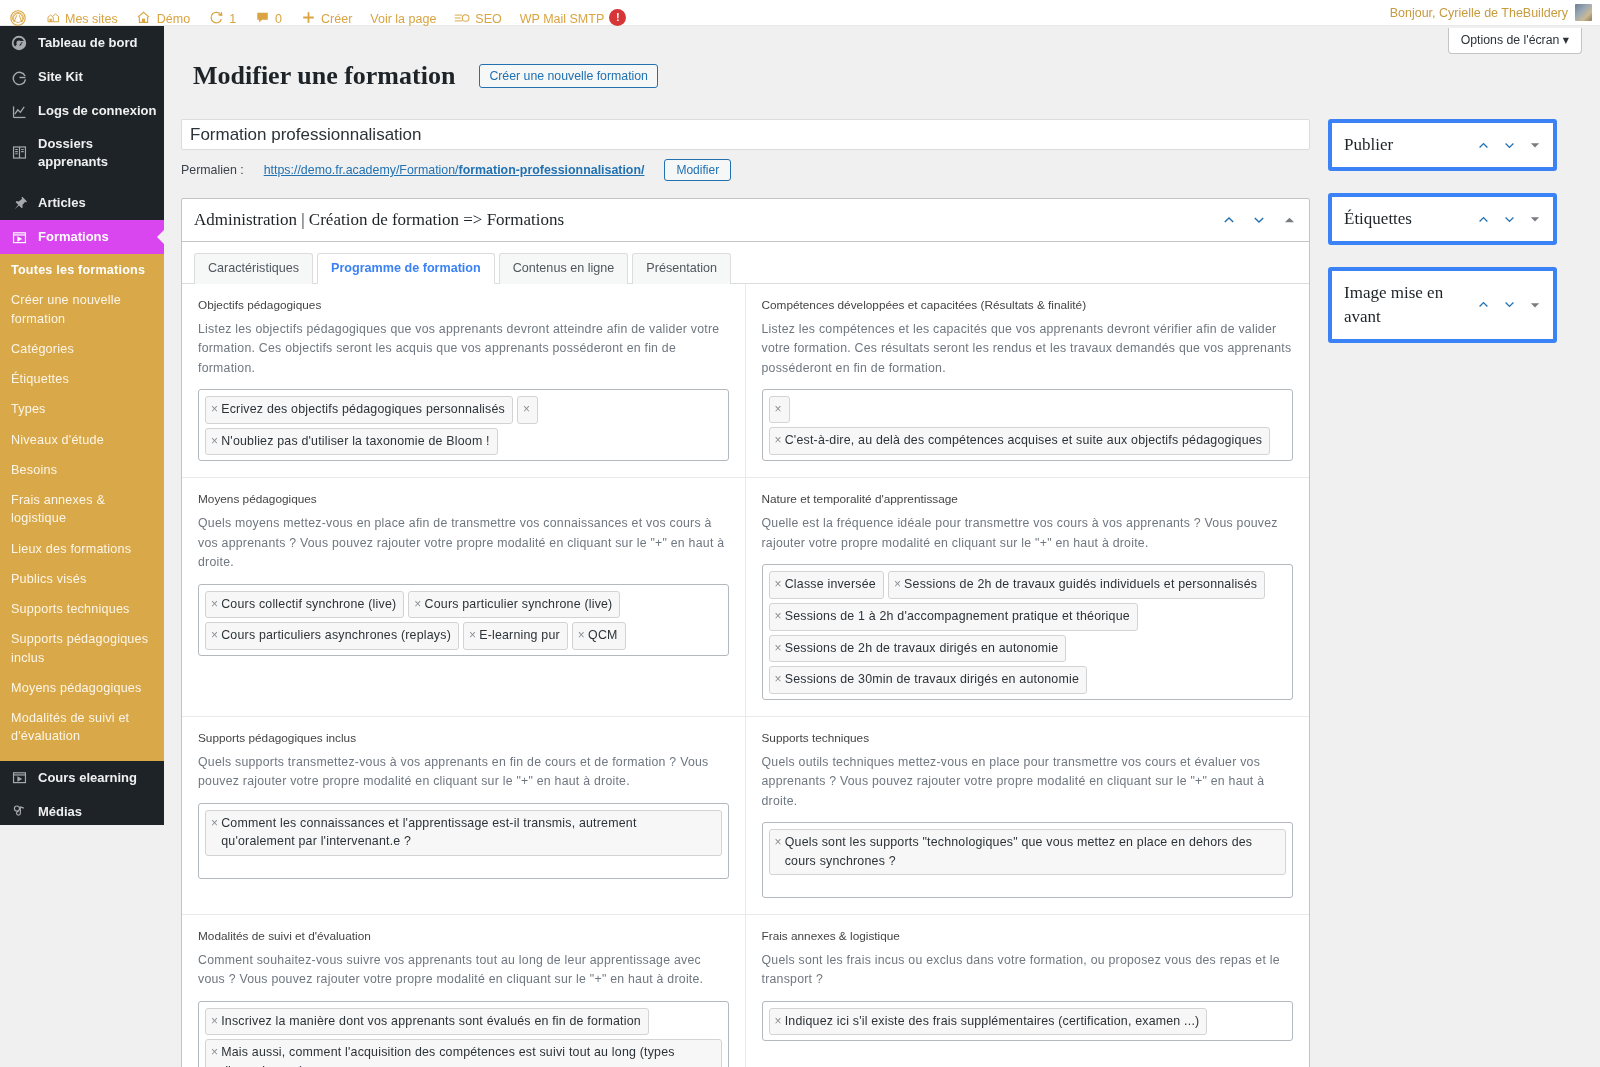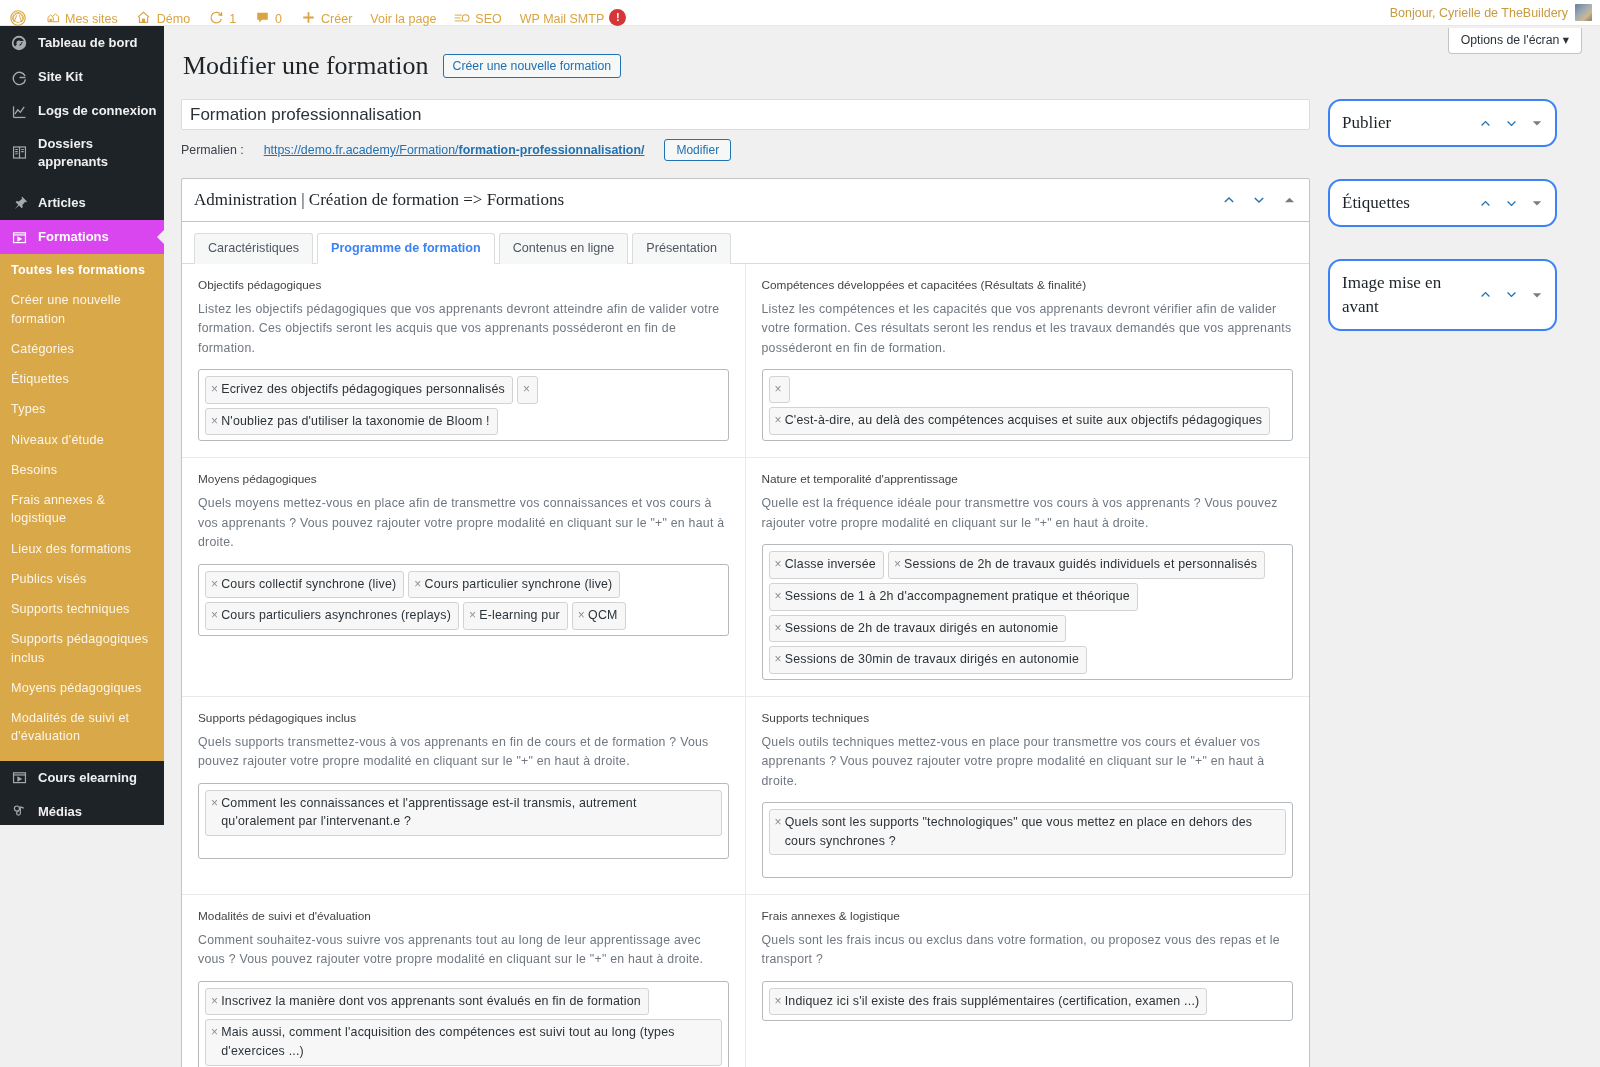--- a/index.html
+++ b/index.html
@@ -118,22 +118,22 @@
     border-radius: 0 0 4px 4px;
     padding: 5px 12px 6px 12px;
     font-size: 12.3px;
     color: #2c3338;
     cursor: pointer;
   }
   .wrap { padding: 22px 22px 0 17px; }
   .page-head { display:flex; align-items: center; gap: 12px; margin-bottom: 16px; }
   h1.page-title {
     font-family: "Liberation Serif", serif;
-    font-size: 26px; font-weight: normal;
-    color: #1d2327; margin: 2px; line-height: 1.2;
+    font-size: 26px; font-weight: bold;
+    color: #1d2327; margin: 12px; line-height: 1.2;
   }
   .page-title-action {
     border: 1px solid #2271b1;
     color: #2271b1;
     background: #f6f7f7;
     border-radius: 3px;
     padding: 4px 9px;
     font-size: 12.3px;
     cursor: pointer;
   }
@@ -278,23 +278,23 @@
     letter-spacing: 0.2px;
   }
   .token .x {
     color: #8c8f94; font-size: 12px; cursor:pointer;
   }
   .token.wide { width: 100%; }
 
   
   .side-box {
     background:#fff;
-    border: 2px solid #3b82f6;
-    border-radius: 13px;
-    margin-bottom: 32px;
+    border: 4px solid #3b82f6;
+    border-radius: 3px;
+    margin-bottom: 22px;
   }
   .side-box .postbox-header { border-bottom: none; min-height: 44px; padding-left: 12px; }
   .side-box .postbox-header h2 {
     font-family: "Liberation Serif", serif;
     font-size: 17px;
     padding: 10px 0;
   }
   .side-box .pb-handles .handle-btn { width: 24px; height: 24px; }
 </style>
 </head>

